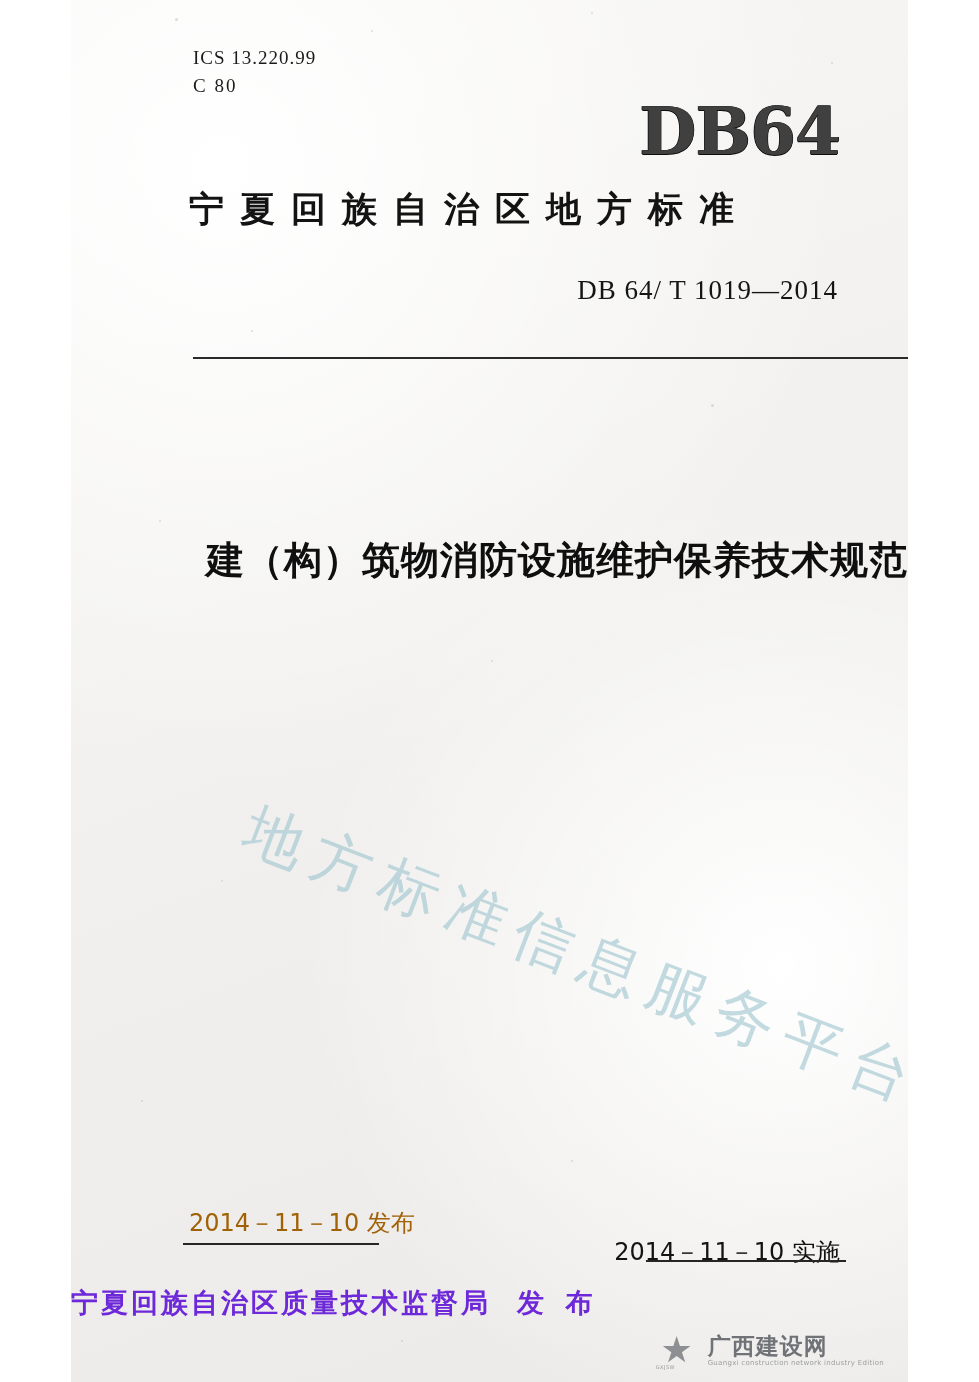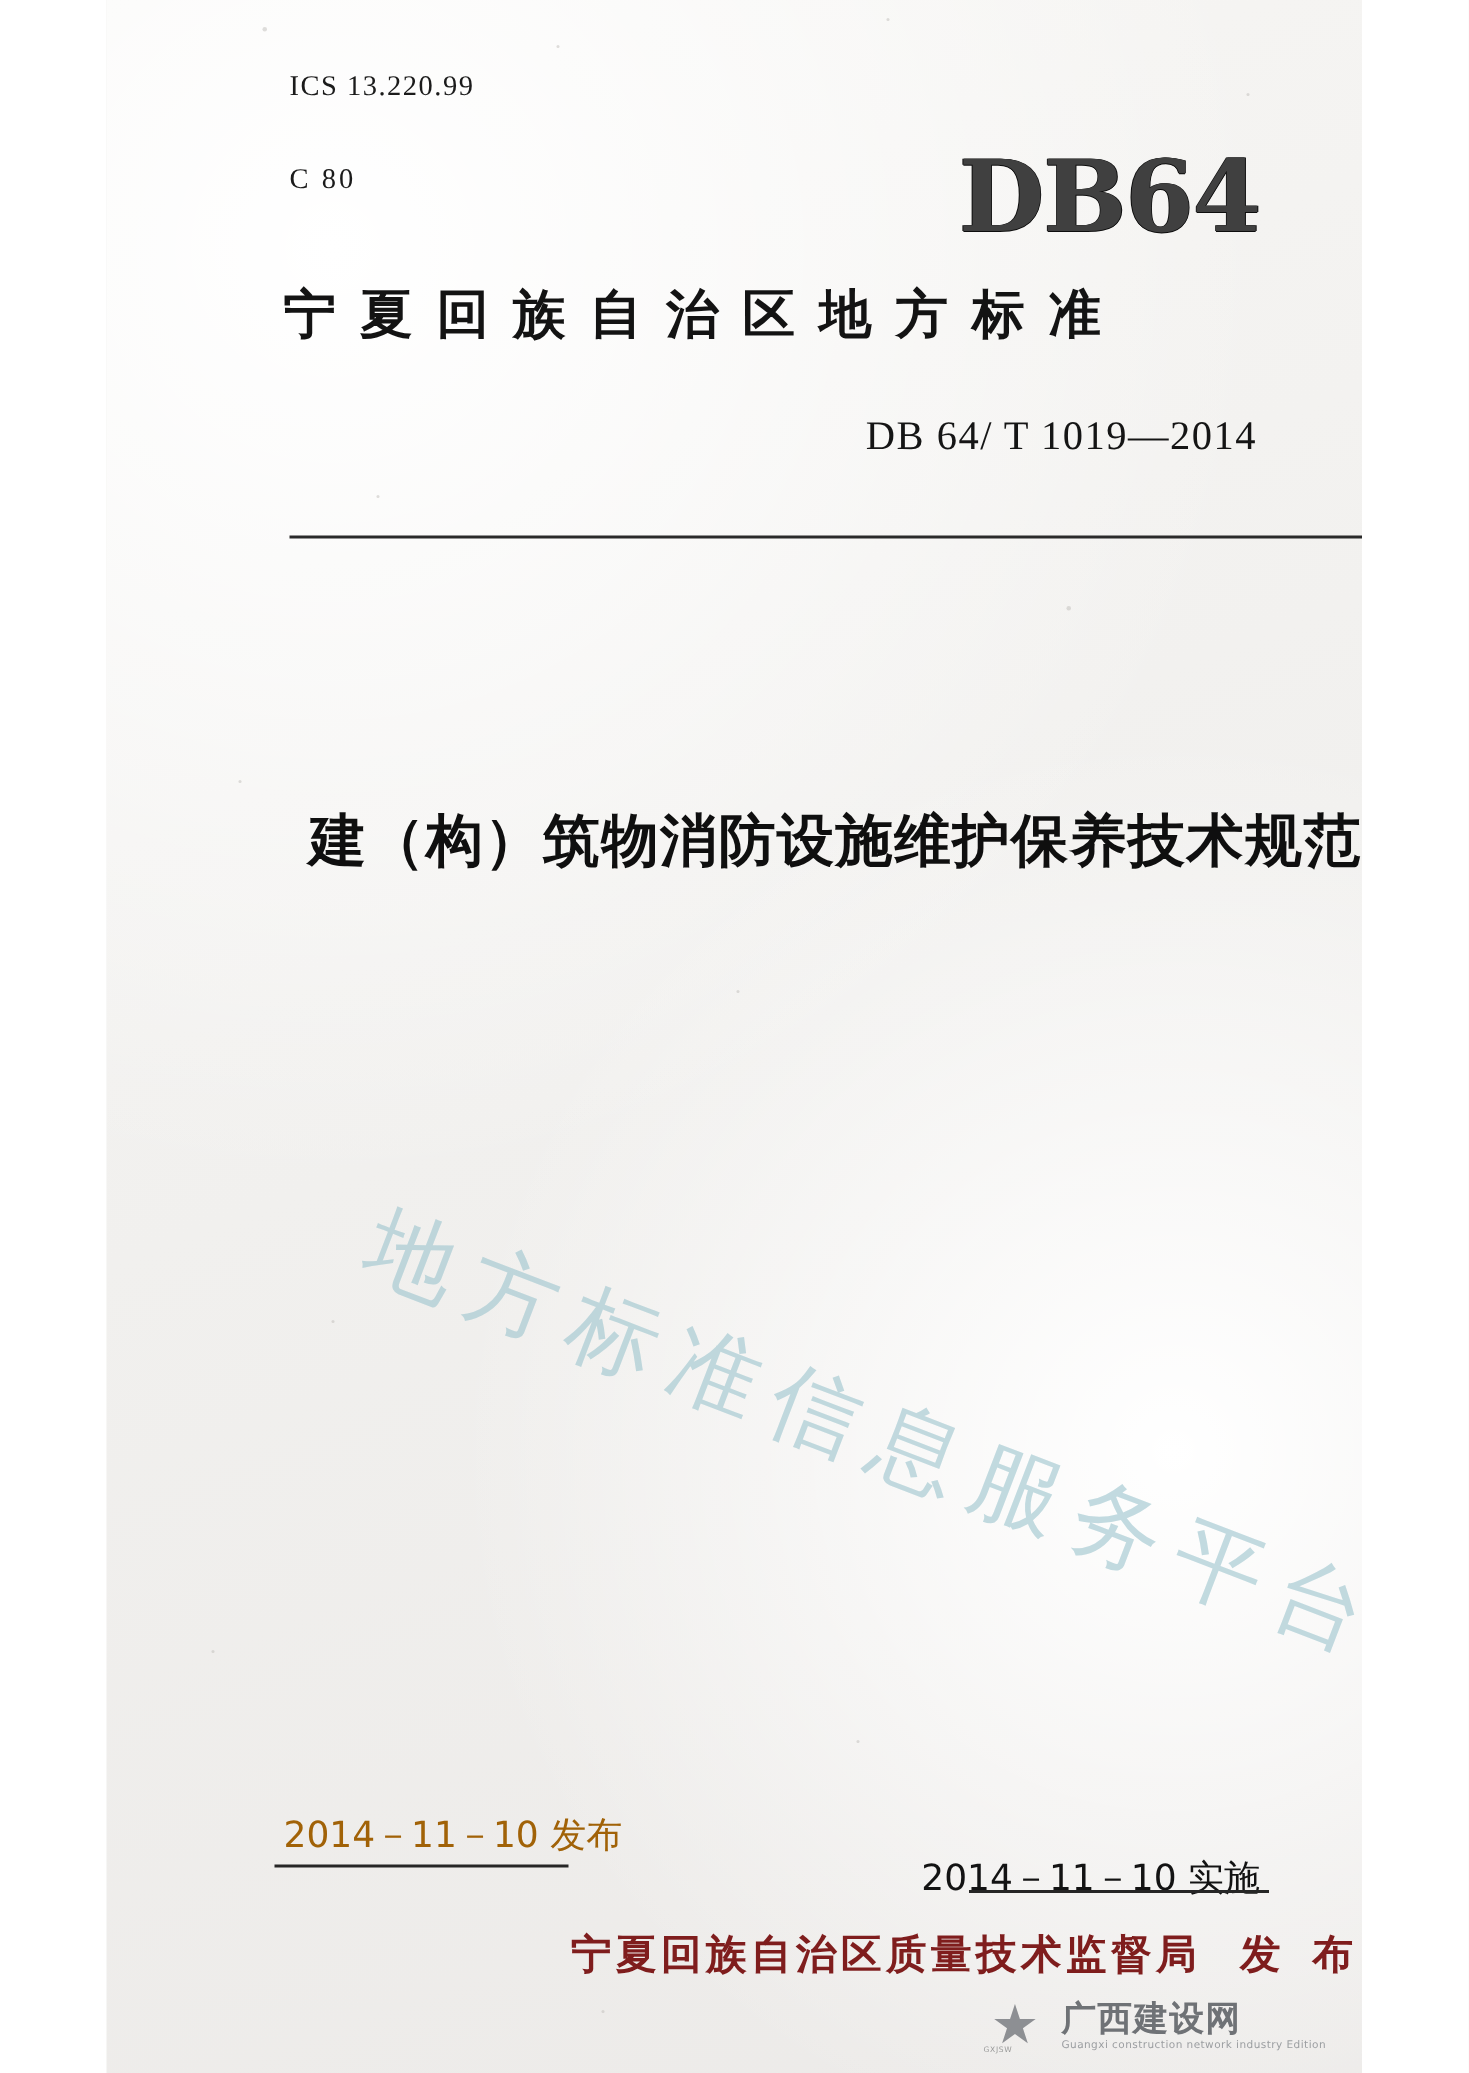--- a/index.html
+++ b/index.html
@@ -45,21 +45,20 @@
     left: 122px;
     top: 44px;
     font-family: "Liberation Serif", serif;
     font-size: 19px;
     letter-spacing: 1px;
     color: #1b1b1b;
     line-height: 1.45;
   }
   .ics-line2 {
     letter-spacing: 2px;
-    margin-top: 34px;
   }
 
   .db-logo {
     position: absolute;
     right: 68px;
     top: 92px;
     font-family: "DejaVu Serif", serif;
     font-weight: 700;
     font-size: 66px;
     letter-spacing: -1px;
@@ -162,26 +161,26 @@
     width: 200px;
     height: 2px;
     background: #262626;
   }
 
   .issuer {
     position: absolute;
     left: 0;
     right: 0;
     top: 1285px;
-    text-align: right;
+    text-align: left;
     font-family: "DejaVu Sans", sans-serif;
     font-weight: 700;
     font-size: 27px;
     letter-spacing: 3px;
-    color: #7f1d1d;
+    color: #6d28d9;
   }
   .issuer .issue-word {
     margin-left: 26px;
     letter-spacing: 6px;
   }
 
   .site-badge {
     position: absolute;
     right: 24px;
     bottom: 12px;

